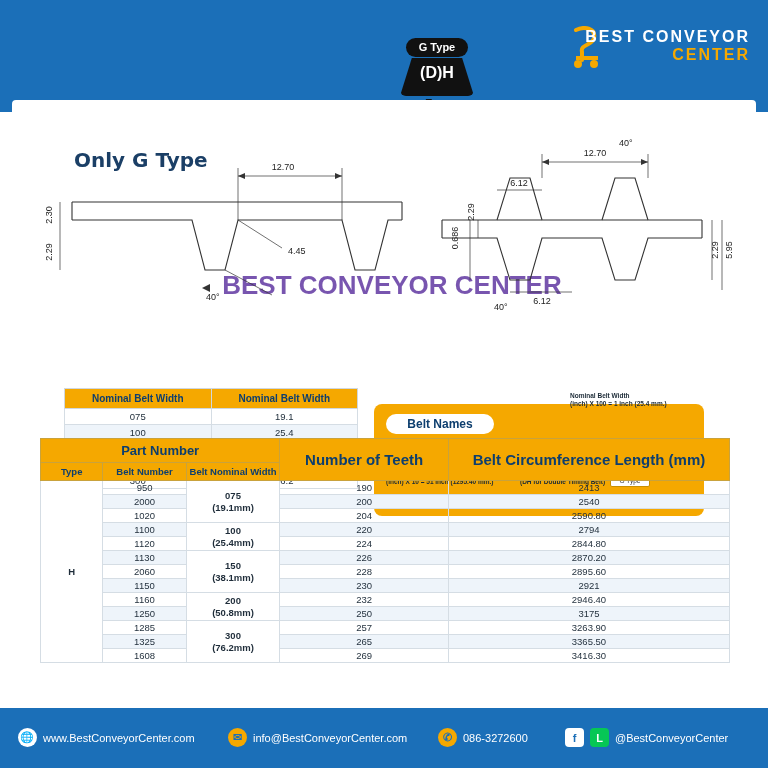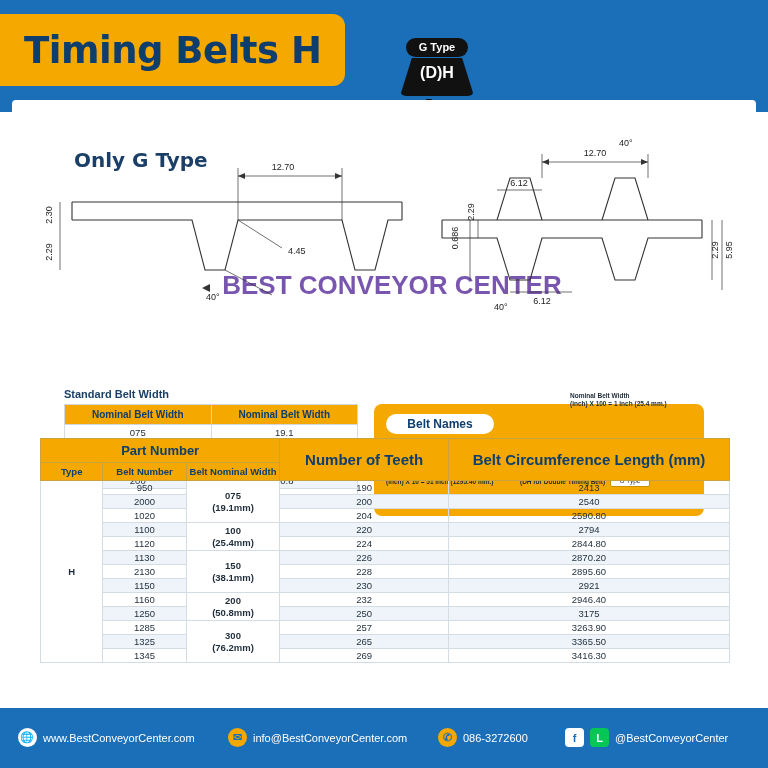--- a/index.html
+++ b/index.html
@@ -150,31 +150,40 @@
 
   
   .draw { position:absolute; left:30px; top:20px; width:700px; height:270px; }
 </style>
 </head>
 <body>
 
 <div class="page">
 
   <div class="header">
-    <div class="title-band">
-      <div class="title">Timing Belts H</div>
-    </div>
 
     <div class="gtype-badge">
       <div class="gtype-pill">G Type</div>
       <div class="gtype-shape"></div>
       <div class="gtype-dh">(D)H</div>
       <div class="gtype-sub">Type</div>
     </div>
 
+    <div class="logo">
+      <svg width="34" height="44" viewBox="0 0 34 44" style="position:absolute;left:0;top:4px">
+        <path d="M6 4 C14 0, 26 2, 24 12 C22 20, 10 18, 12 26 L12 34" stroke="#f5a800" stroke-width="4" fill="none" stroke-linecap="round"></path>
+        <circle cx="8" cy="38" r="4" fill="#f5a800"></circle>
+        <circle cx="24" cy="38" r="4" fill="#f5a800"></circle>
+        <rect x="6" y="30" width="22" height="4" fill="#f5a800"></rect>
+      </svg>
+      <div class="logo-text">
+        <div class="logo-l1">BEST CONVEYOR</div>
+        <div class="logo-l2">CENTER</div>
+      </div>
+    </div>
   </div>
 
   <div class="card">
 
     <div class="only-g">Only G Type</div>
 
     <div class="watermark">BEST CONVEYOR CENTER</div>
 
     <div class="draw">
       <svg width="700" height="270" viewBox="0 0 700 270">
@@ -225,21 +234,20 @@
         <text x="432" y="92" font-size="9" fill="#222" text-anchor="middle" transform="rotate(-90 432 92)" font-family="Liberation Sans">2.29</text>
         <text x="676" y="130" font-size="9" fill="#222" text-anchor="middle" transform="rotate(-90 676 130)" font-family="Liberation Sans">2.29</text>
         <text x="690" y="130" font-size="9" fill="#222" text-anchor="middle" transform="rotate(-90 690 130)" font-family="Liberation Sans">5.95</text>
         <text x="416" y="118" font-size="9" fill="#222" text-anchor="middle" transform="rotate(-90 416 118)" font-family="Liberation Sans">0.686</text>
         <text x="452" y="190" font-size="9" fill="#222" font-family="Liberation Sans">40°</text>
         <text x="577" y="26" font-size="9" fill="#222" font-family="Liberation Sans">40°</text>
       </svg>
     </div>
 
     <div class="swtable">
-      <div class="cap">Standard Belt Width</div>
       <table>
         <thead>
           <tr>
             <th>Nominal Belt Width</th>
             <th>Nominal Belt Width</th>
           </tr>
         </thead>
         <tbody>
           <tr>
               <td>075</td>
@@ -326,21 +334,21 @@
               <td>2844.80</td>
             </tr>
             <tr>
               <td class="zebra">1130</td>
               <td class="td-w" rowspan="3" style="white-space: pre-line;">150
 (38.1mm)</td>
               <td class="zebra">226</td>
               <td class="zebra">2870.20</td>
             </tr>
             <tr>
-              <td>2130</td>
+              <td>2060</td>
               <td>228</td>
               <td>2895.60</td>
             </tr>
             <tr>
               <td class="zebra">1150</td>
               <td class="zebra">230</td>
               <td class="zebra">2921</td>
             </tr>
             <tr>
               <td>1160</td>
@@ -360,21 +368,21 @@
 (76.2mm)</td>
               <td>257</td>
               <td>3263.90</td>
             </tr>
             <tr>
               <td class="zebra">1325</td>
               <td class="zebra">265</td>
               <td class="zebra">3365.50</td>
             </tr>
             <tr>
-              <td>1345</td>
+              <td>1608</td>
               <td>269</td>
               <td>3416.30</td>
             </tr>
           </tbody>
       </table>
     </div>
   </div>
 
   <div class="footer">
     <div class="fitem" style="left:18px">

